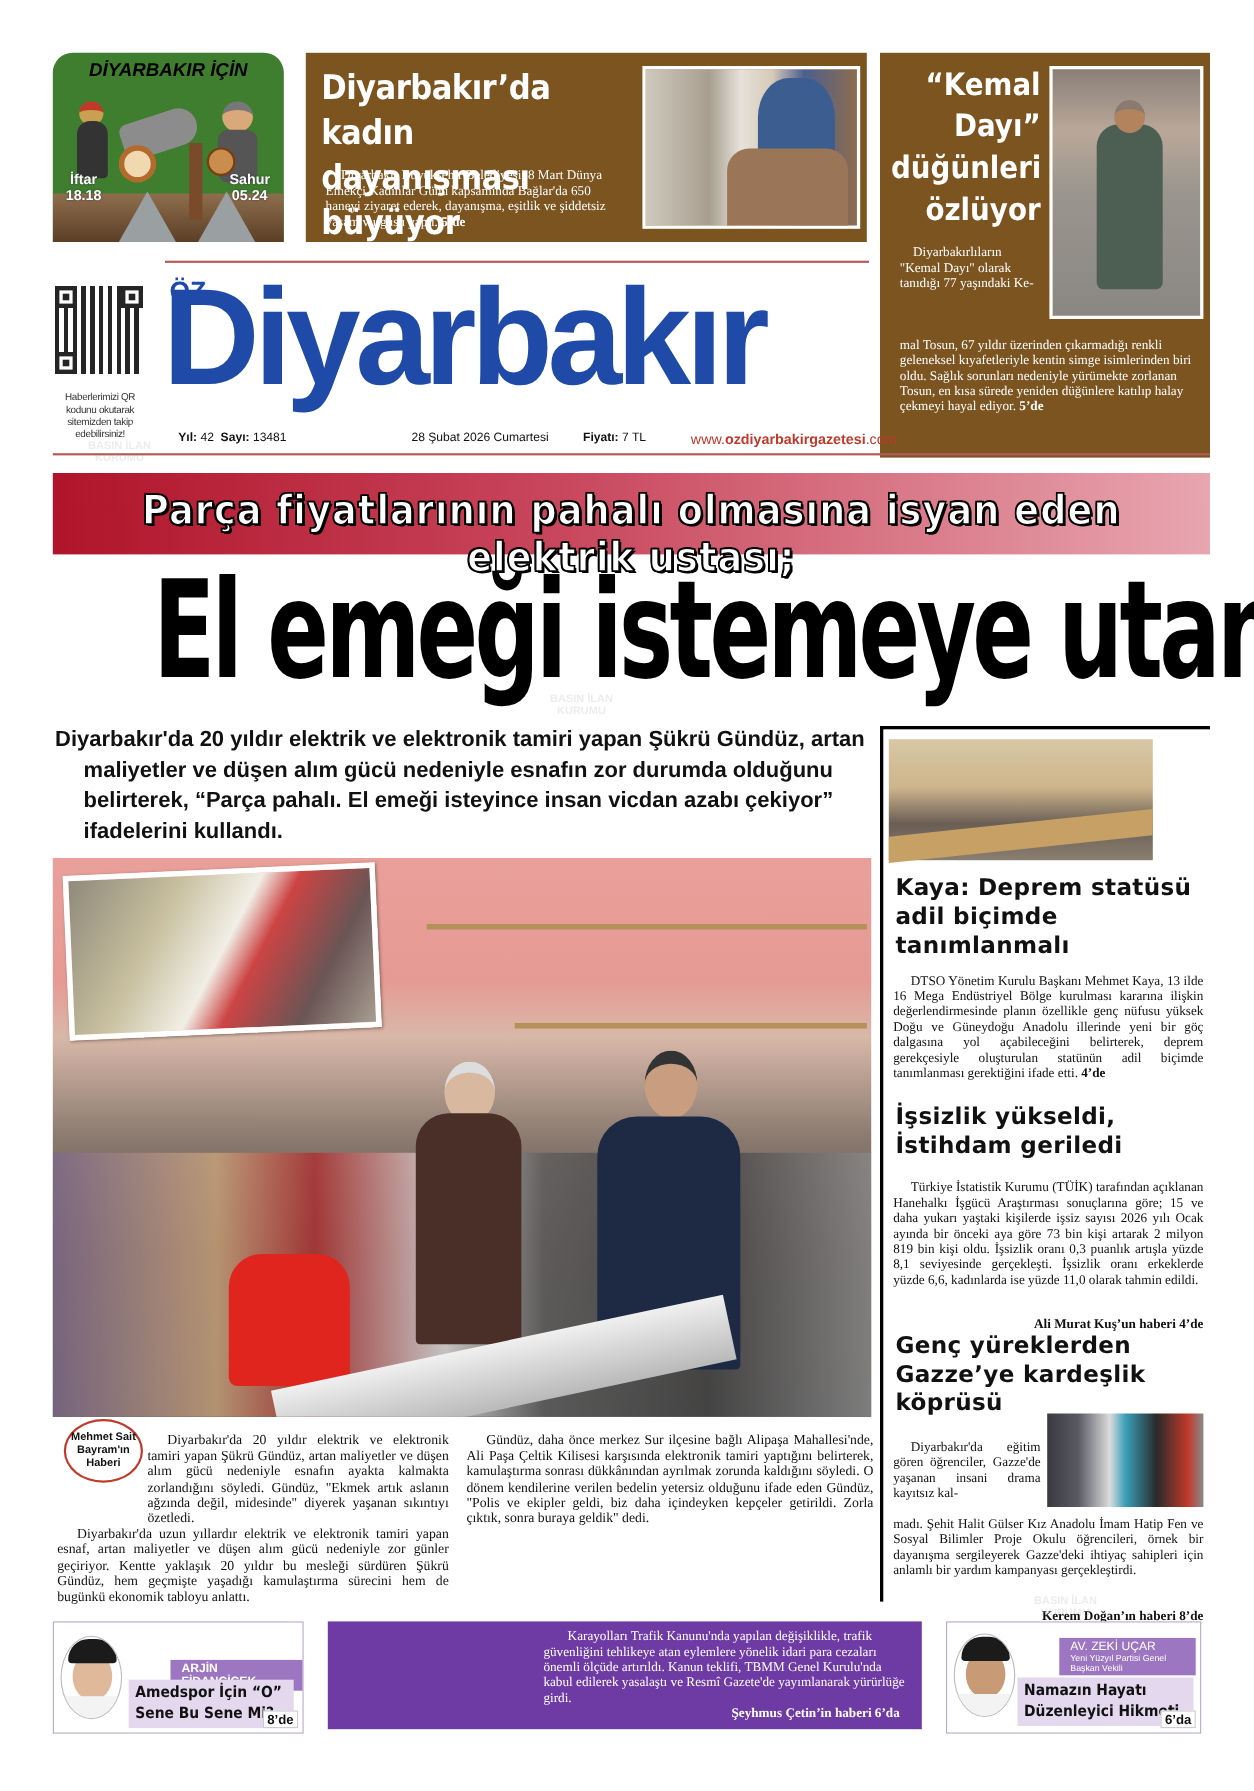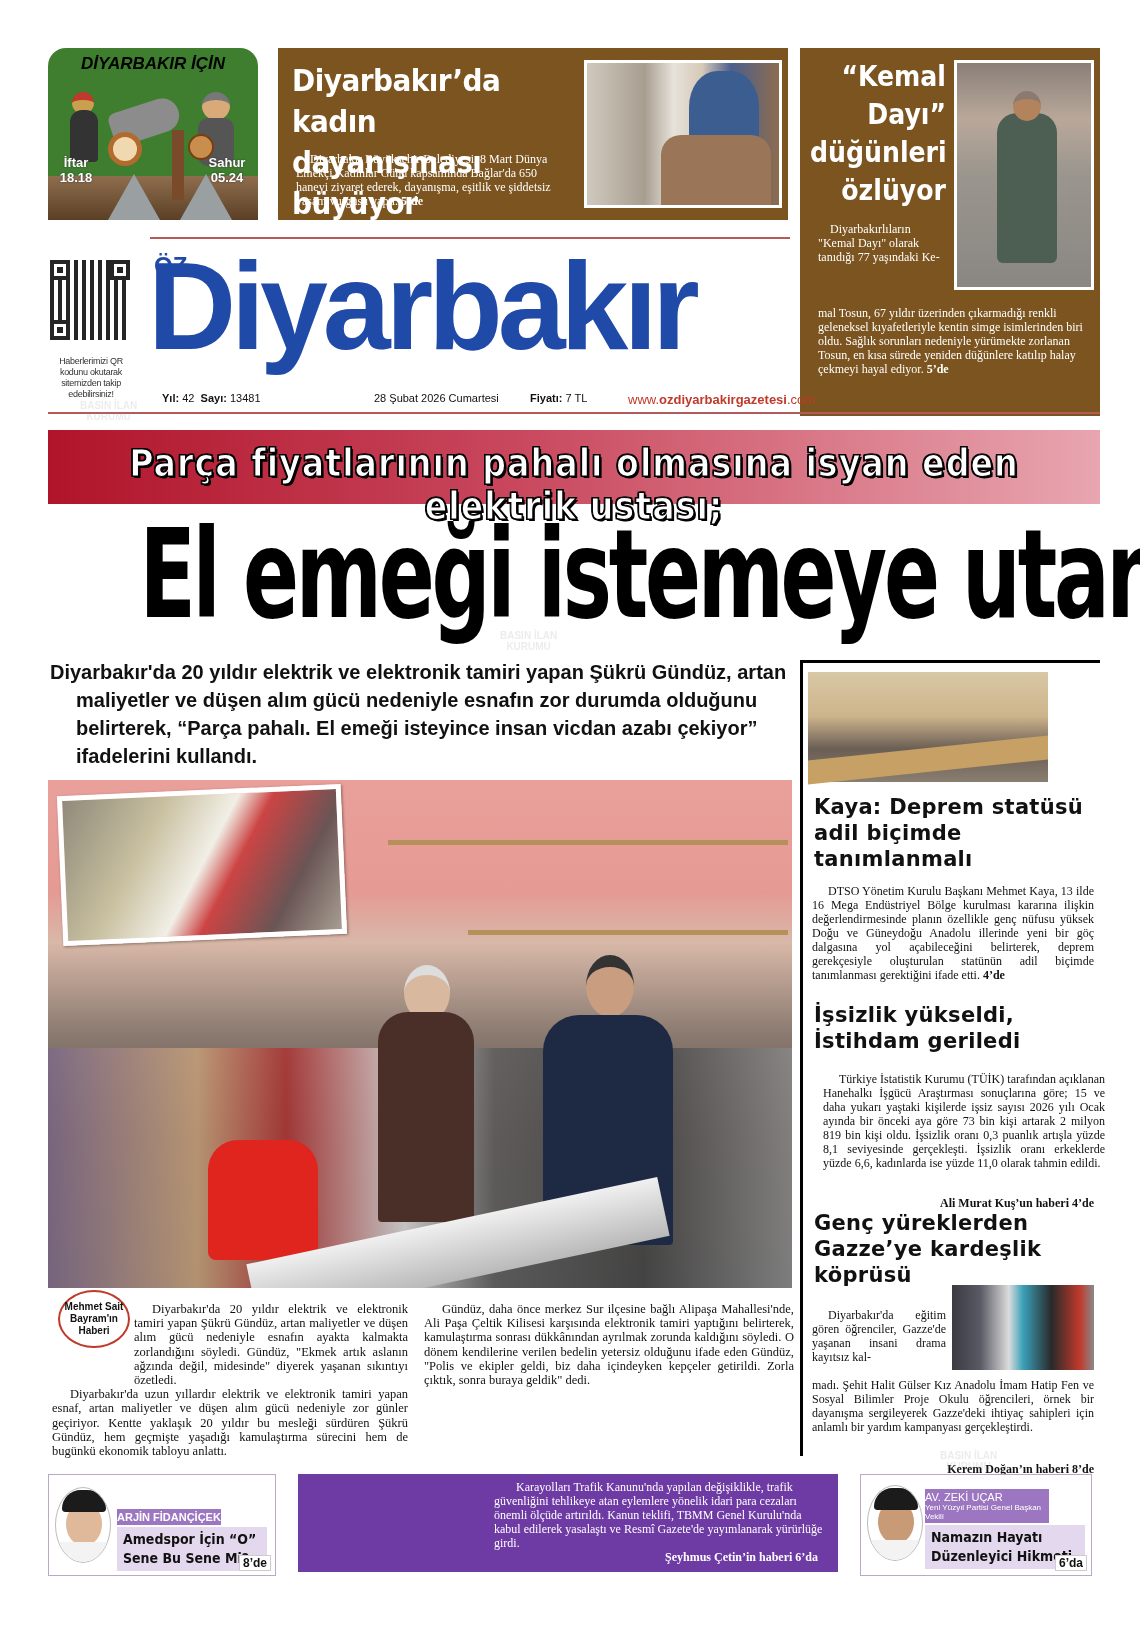--- a/index.html
+++ b/index.html
@@ -98,37 +98,37 @@
   
   #rightcol { left: 800px; top: 660px; width: 300px; height: 796px; border-left: 3px solid #000; border-top: 3px solid #000; }
   #side-photo1 { left: 808px; top: 672px; width: 240px; height: 110px; background: linear-gradient(180deg, #d8c8a6 0%, #cdb48b 40%, #6a5e55 70%, #8a7e70 100%); }
   #side-photo1 .desk { position: absolute; left: 0; bottom: 10px; width: 100%; height: 24px; background: #c7a066; transform: skewY(-6deg); }
   .side-hl { font: bold 21px/26px "DejaVu Sans", sans-serif; color: #111; letter-spacing: 0.3px; }
   .side-body { font: 12px/14px "Liberation Serif", serif; color: #111; text-align: justify; }
   .side-body p { text-indent: 16px; }
   #side1-hl { left: 814px; top: 794px; width: 280px; }
   #side1-body { left: 812px; top: 884px; width: 282px; }
   #side2-hl { left: 814px; top: 1002px; width: 280px; }
-  #side2-body { left: 812px; top: 1072px; width: 282px; margin-left: 11px; }
+  #side2-body { left: 812px; top: 1072px; width: 282px; }
   #side2-credit { left: 812px; top: 1196px; width: 282px; text-align: right; font: bold 12px "Liberation Serif", serif; }
   #side3-hl { left: 814px; top: 1210px; width: 280px; }
   #side3-photo { left: 952px; top: 1285px; width: 142px; height: 85px; background: linear-gradient(90deg, #3b3a40 0%, #5a5a66 20%, #dcdcdc 40%, #3aa0b8 50%, #2a2a2a 70%, #c0392b 90%, #8a8a8a 100%); }
   #side3-body1 { left: 812px; top: 1308px; width: 134px; }
   #side3-body2 { left: 812px; top: 1378px; width: 282px; }
   #side3-credit { left: 812px; top: 1442px; width: 282px; text-align: right; font: bold 12px "Liberation Serif", serif; margin-top: 20px; }
 
   
   .col-box { border: 1px solid #b9a8c9; background: #fff; }
   #col-left { left: 48px; top: 1474px; width: 228px; height: 102px; }
   #col-right { left: 860px; top: 1474px; width: 232px; height: 102px; }
   .avatar { position: absolute; width: 56px; height: 76px; border-radius: 50%; border: 1px solid #bbb; overflow: hidden; }
   .avatar .face { position: absolute; left: 10px; top: 14px; width: 36px; height: 44px; border-radius: 50%; background: #e0b89a; }
   .avatar .hair { position: absolute; left: 6px; top: 2px; width: 44px; height: 22px; border-radius: 22px 22px 4px 4px; background: #1b1b1b; }
   .avatar .body { position: absolute; left: 0; bottom: 0; width: 56px; height: 20px; background: #f3f3f3; }
-  .col-author { position: absolute; background: #9c76c1; color: #fff; font: 11px "Liberation Sans", sans-serif; padding: 2px 0; }
+  .col-author { position: absolute; background: #9c76c1; color: #fff; font: 11px "Liberation Sans", sans-serif; padding: 2px 10px; margin-left: 38px; }
   .col-role { font-size: 8px; display: block; }
   .col-title { position: absolute; background: #e3d8ee; font: bold 14px/19px "DejaVu Sans Condensed", "DejaVu Sans", sans-serif; color: #111; padding: 3px 6px; }
   .col-page { position: absolute; right: 4px; bottom: 4px; background: #fff; border: 1px solid #ccc; font: bold 12px "Liberation Sans", sans-serif; padding: 0 3px; }
 
   #traffic { left: 298px; top: 1474px; width: 540px; height: 98px; background: #6e3aa3; }
   #traffic .hl { position: absolute; left: 22px; top: 8px; width: 160px; color: #fff; font: bold 22px/28px "DejaVu Sans", sans-serif; letter-spacing: 0.5px; }
   #traffic .body { position: absolute; left: 196px; top: 6px; width: 330px; color: #fff; font: 12px/14px "Liberation Serif", serif; text-indent: 22px; }
   #traffic .credit { position: absolute; right: 20px; top: 76px; color: #fff; font: bold 12px "Liberation Serif", serif; }
 
   

